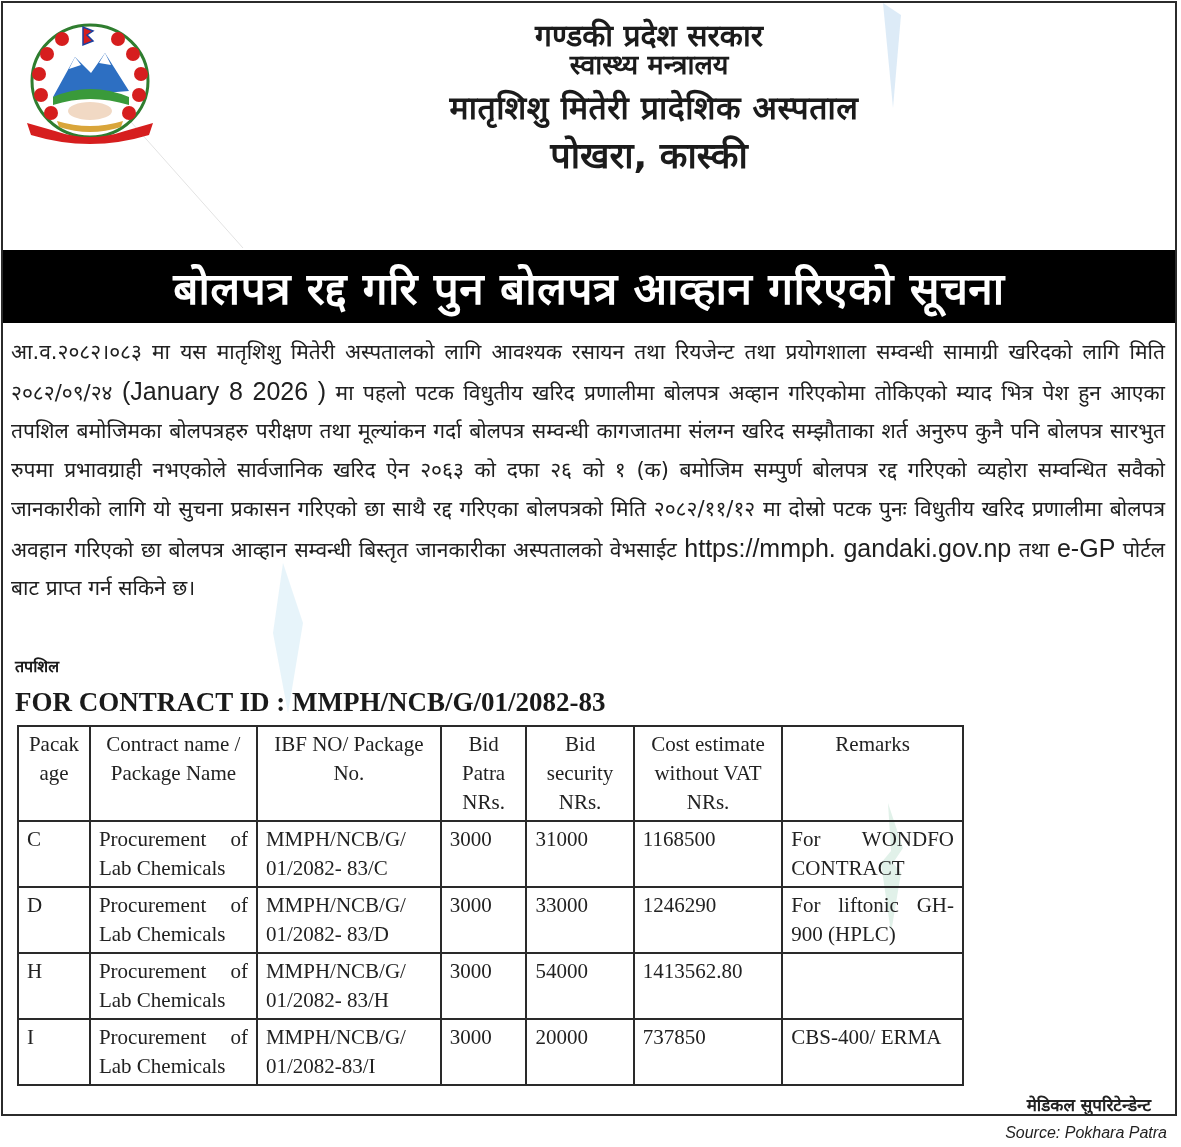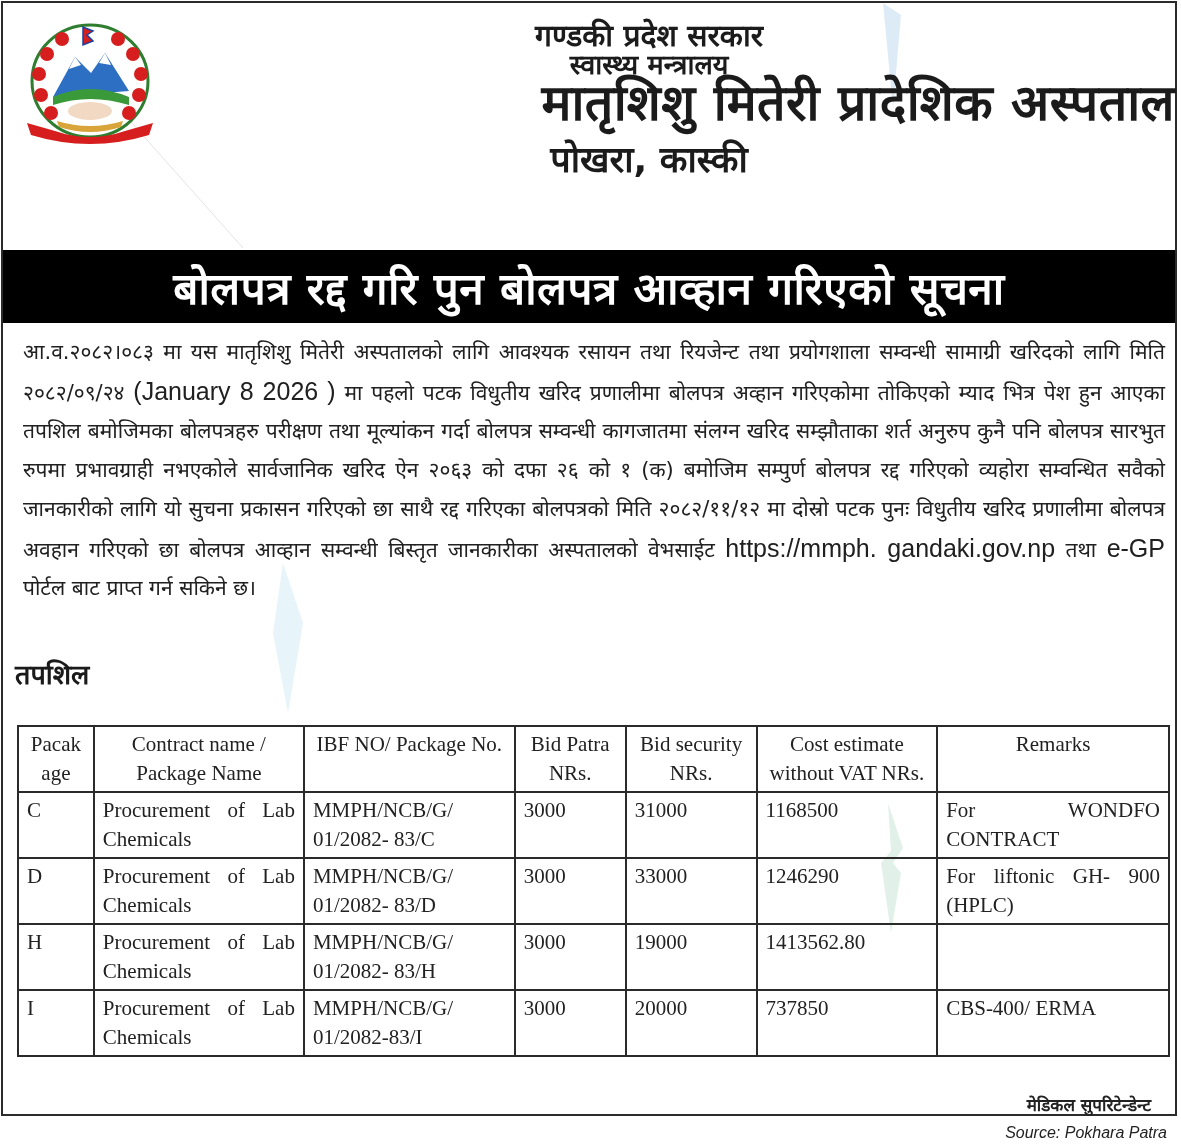--- a/index.html
+++ b/index.html
@@ -4,28 +4,28 @@
 <style>
   html, body { margin: 0; padding: 0; background: #ffffff; }
   body { width: 1181px; height: 1147px; position: relative; overflow: hidden; font-family: "DejaVu Sans", sans-serif; color: #1a1a1a; }
   .notice { position: absolute; left: 1px; top: 1px; width: 1176px; height: 1115px; border: 2px solid #2b2b2b; box-sizing: border-box; background: #fff; }
   .header { position: relative; height: 246px; border-radius: 11px; }
   .emblem { position: absolute; left: 14px; top: 16px; width: 146px; height: 130px; }
   .header-lines { position: absolute; left: 0; right: 0; top: 12px; text-align: center; }
   .h-line { font-family: "DejaVu Sans", sans-serif; font-weight: bold; color: #1b1b1b; line-height: 1; }
   .h1 { font-size: 30px; margin-left: 120px; margin-top: 6px; }
   .h2 { font-size: 27px; margin-left: 120px; }
-  .h3 { font-size: 50px; margin-left: 130px; margin-top: 0; letter-spacing: 0.5px; text-align: right; }
+  .h3 { font-size: 32px; margin-left: 130px; margin-top: 14px; letter-spacing: 0.5px; }
   .h4 { font-size: 36px; margin-left: 120px; margin-top: 14px; }
   .title-bar { position: absolute; left: 0; right: 0; top: 247px; height: 73px; background: #000; color: #fff; display: flex; align-items: center; justify-content: center; font-family: "DejaVu Sans", sans-serif; font-weight: bold; font-size: 44px; letter-spacing: 0.5px; }
-  .body-text { position: absolute; left: 20px; right: 10px; top: 330px; font-family: "DejaVu Sans", sans-serif; font-size: 21px; line-height: 38.7px; text-align: justify; color: #202020; }
+  .body-text { position: absolute; left: 8px; right: 10px; top: 330px; font-family: "DejaVu Sans", sans-serif; font-size: 21px; line-height: 38.7px; text-align: justify; color: #202020; }
   .body-text .latin { font-family: "Liberation Sans", sans-serif; font-size: 25px; }
-  .tapashil { position: absolute; left: 12px; top: 652px; font-family: "DejaVu Sans", sans-serif; font-weight: bold; font-size: 27px; }
+  .tapashil { position: absolute; left: 12px; top: 652px; font-family: "DejaVu Sans", sans-serif; font-weight: bold; font-size: 16px; }
   .contract-id { position: absolute; left: 12px; top: 684px; font-family: "Liberation Serif", serif; font-weight: bold; font-size: 27px; color: #1a1a1a; }
-  table.pk { position: absolute; left: 14px; top: 722px; width: 1153px; border-collapse: collapse; font-family: "Liberation Serif", serif; font-size: 21px; color: #222; }
+  table.pk { position: absolute; left: 14px; top: 722px; width: 947px; border-collapse: collapse; font-family: "Liberation Serif", serif; font-size: 21px; color: #222; }
   table.pk th, table.pk td { border: 2.5px solid #2a2a2a; padding: 3px 8px; vertical-align: top; line-height: 29px; }
   table.pk th { font-weight: normal; text-align: center; height: 56px; }
   table.pk td { height: 58px; text-align: left; }
   table.pk td.cname { text-align: justify; text-align-last: left; }
   table.pk td.remark { text-align: justify; }
   .c1 { width: 58px; } .c2 { width: 194px; } .c3 { width: 194px; } .c4 { width: 94px; } .c5 { width: 114px; } .c6 { width: 164px; } .c7 { width: 216px; }
   .signature { position: absolute; right: 24px; top: 1090px; font-family: "DejaVu Sans", sans-serif; font-weight: bold; font-size: 17px; color: #222; margin-left: 40px; }
   .source { position: absolute; right: 14px; top: 1124px; font-family: "Liberation Sans", sans-serif; font-style: italic; font-size: 16px; color: #222; }
   .wm { position: absolute; pointer-events: none; }
 </style>
@@ -79,20 +79,21 @@
     </div>
   </div>
 
   <div class="title-bar">
     <span>बोलपत्र रद्द गरि पुन बोलपत्र आव्हान गरिएको सूचना</span>
   </div>
 
   <div class="body-text"><span>आ.व.२०८२।०८३ मा यस मातृशिशु मितेरी अस्पतालको लागि आवश्यक रसायन तथा रियजेन्ट तथा प्रयोगशाला सम्वन्धी सामाग्री खरिदको लागि मिति २०८२/०९/२४ </span><span class="latin">(January 8 2026 )</span><span> मा पहलो पटक विधुतीय खरिद प्रणालीमा बोलपत्र अव्हान गरिएकोमा तोकिएको म्याद भित्र पेश हुन आएका तपशिल बमोजिमका बोलपत्रहरु परीक्षण तथा मूल्यांकन गर्दा बोलपत्र सम्वन्धी कागजातमा संलग्न खरिद सम्झौताका शर्त अनुरुप कुनै पनि बोलपत्र सारभुत रुपमा प्रभावग्राही नभएकोले सार्वजानिक खरिद ऐन २०६३ को दफा २६ को १ (क) बमोजिम सम्पुर्ण बोलपत्र रद्द गरिएको व्यहोरा सम्वन्धित सवैको जानकारीको लागि यो सुचना प्रकासन गरिएको छा साथै रद्द गरिएका बोलपत्रको मिति २०८२/११/१२ मा दोस्रो पटक पुनः विधुतीय खरिद प्रणालीमा बोलपत्र अवहान गरिएको छा बोलपत्र आव्हान सम्वन्धी बिस्तृत जानकारीका अस्पतालको वेभसाईट </span><span class="latin">https://mmph. gandaki.gov.np</span><span> तथा </span><span class="latin">e-GP</span><span> पोर्टल बाट प्राप्त गर्न सकिने छ।</span></div>
 
   <div class="tapashil">तपशिल</div>
+  <div class="contract-id">FOR CONTRACT ID : MMPH/NCB/G/01/2082-83</div>
 
   <table class="pk">
     <thead>
       <tr>
         <th class="c1">Pacak age</th>
         <th class="c2">Contract name / Package Name</th>
         <th class="c3">IBF NO/ Package No.</th>
         <th class="c4">Bid Patra NRs.</th>
         <th class="c5">Bid security NRs.</th>
         <th class="c6">Cost estimate without VAT NRs.</th>
@@ -116,21 +117,21 @@
         <td>3000</td>
         <td>33000</td>
         <td>1246290</td>
         <td class="remark">For liftonic GH- 900 (HPLC)</td>
       </tr>
       <tr>
         <td>H</td>
         <td class="cname">Procurement of Lab Chemicals</td>
         <td>MMPH/NCB/G/ 01/2082- 83/H</td>
         <td>3000</td>
-        <td>19000</td>
+        <td>54000</td>
         <td>1413562.80</td>
         <td class="remark"></td>
       </tr>
       <tr>
         <td>I</td>
         <td class="cname">Procurement of Lab Chemicals</td>
         <td>MMPH/NCB/G/ 01/2082-83/I</td>
         <td>3000</td>
         <td>20000</td>
         <td>737850</td>

